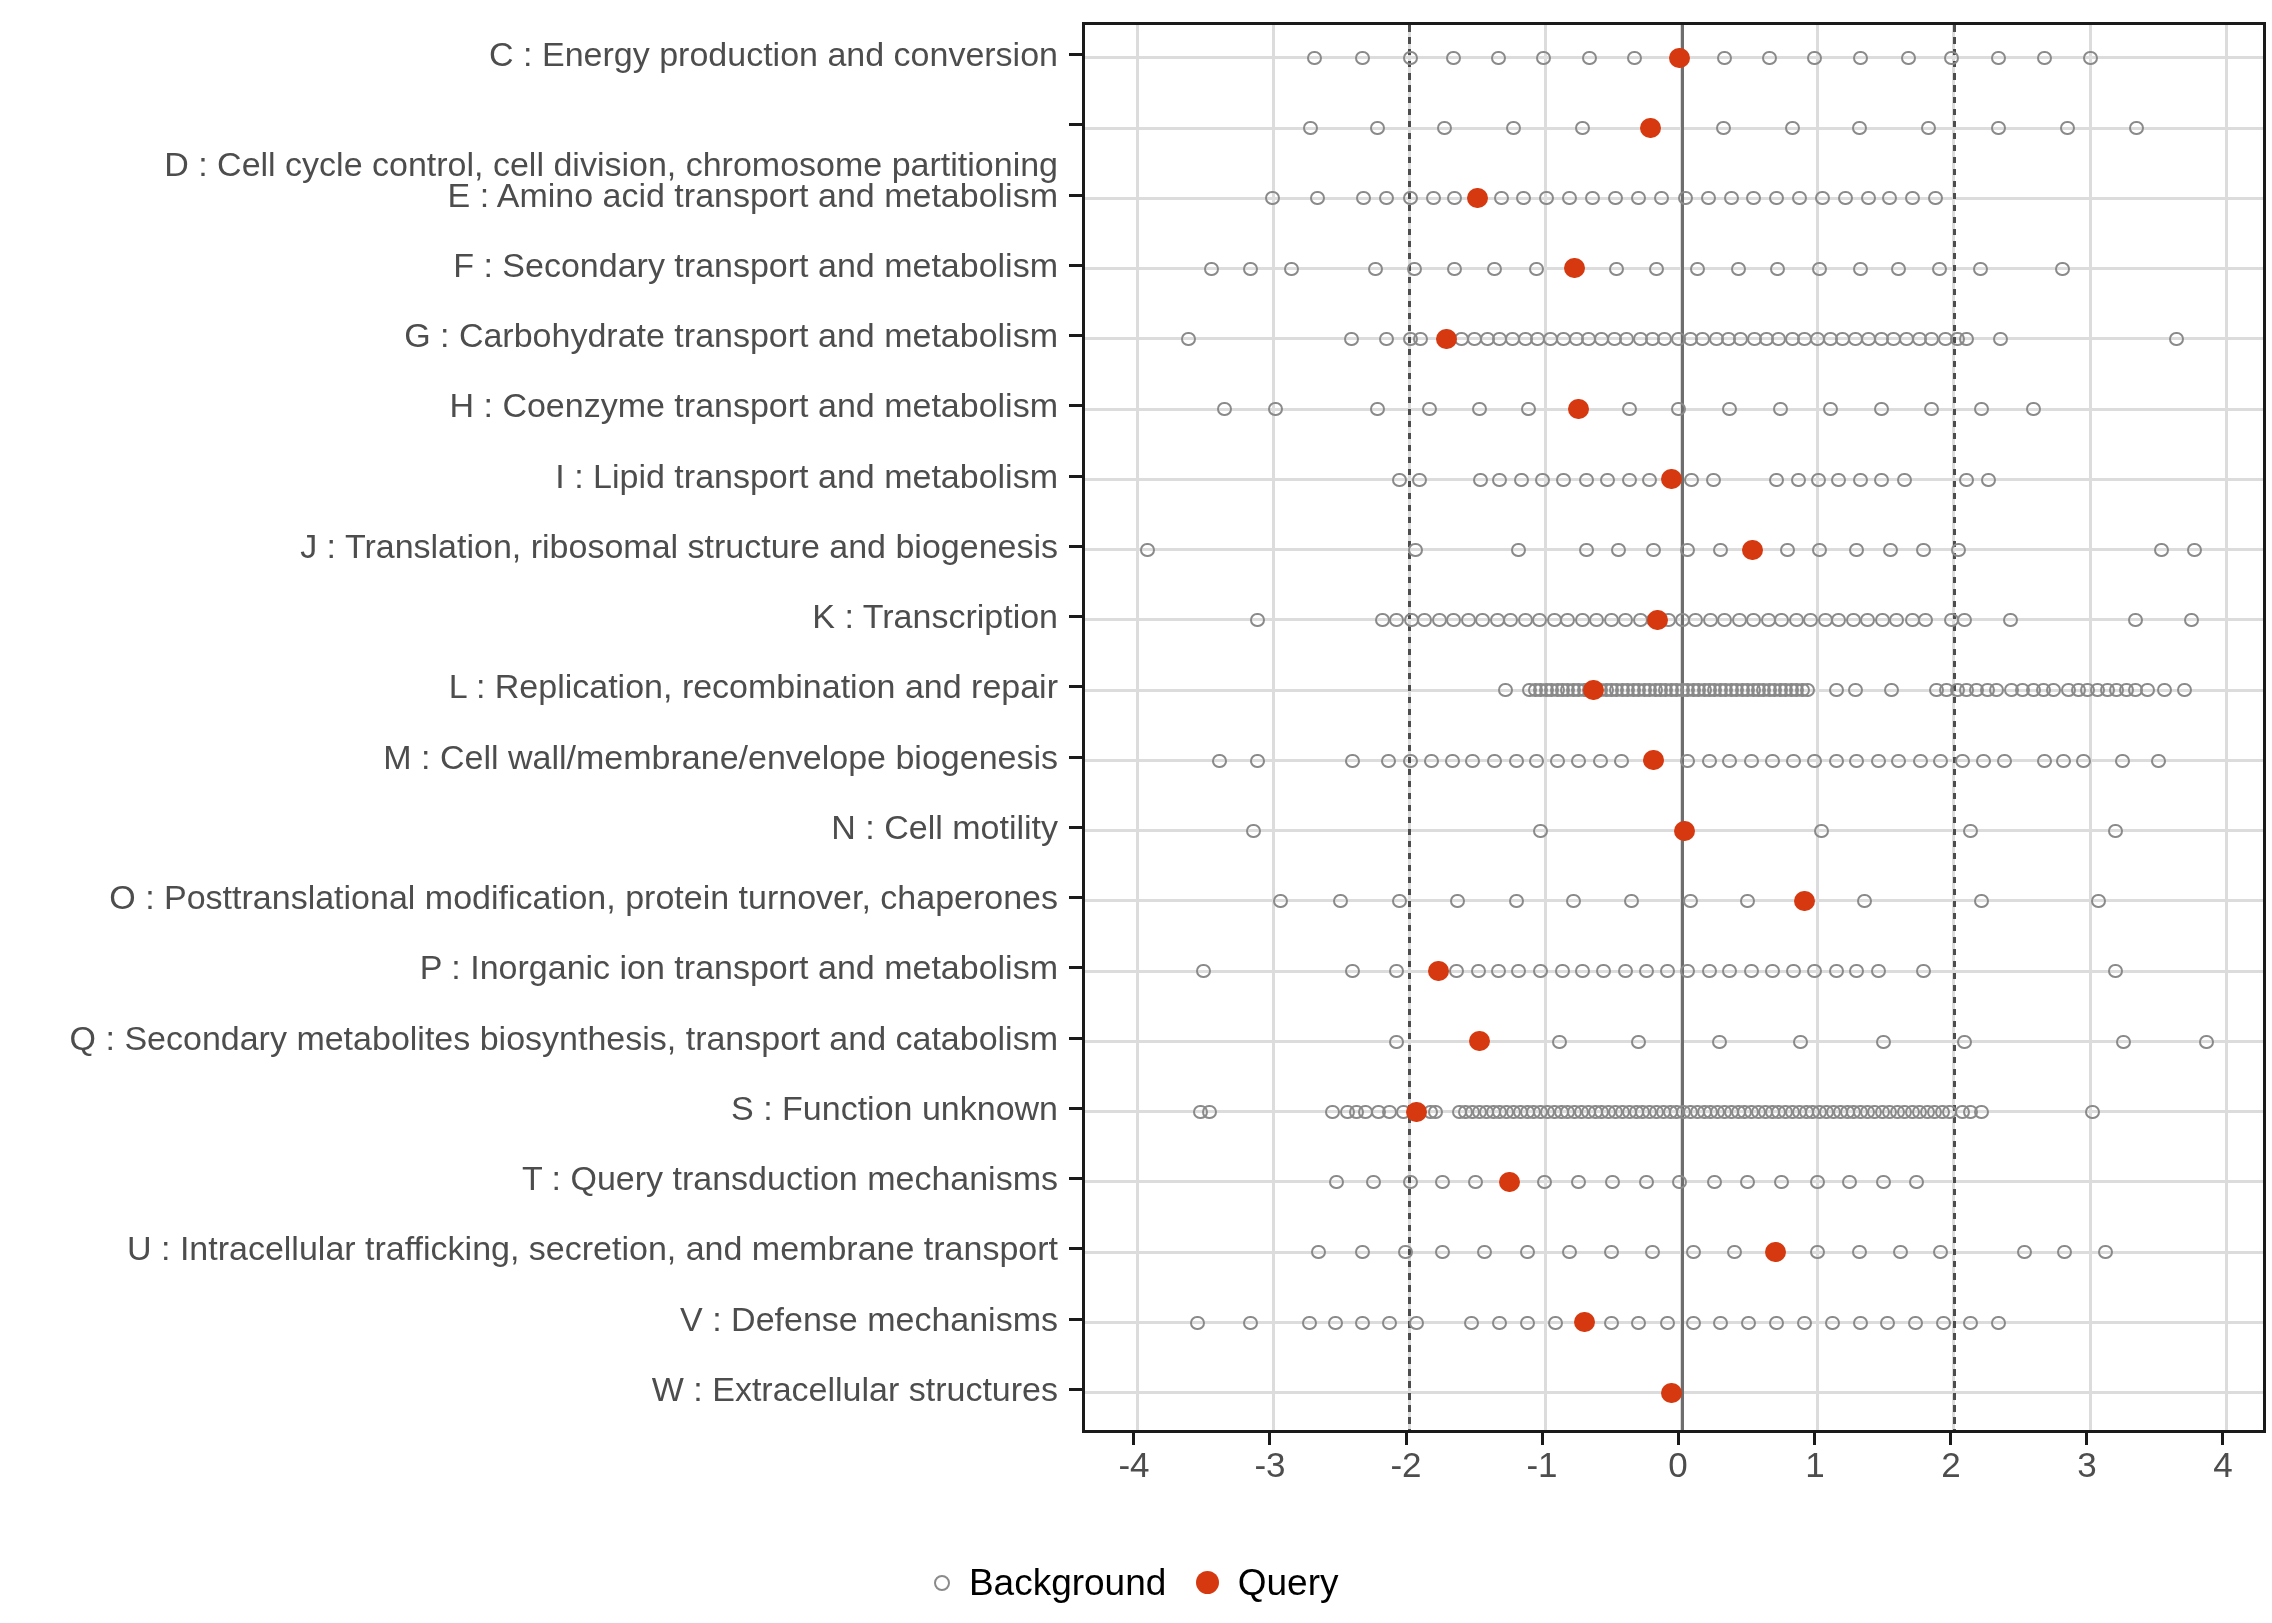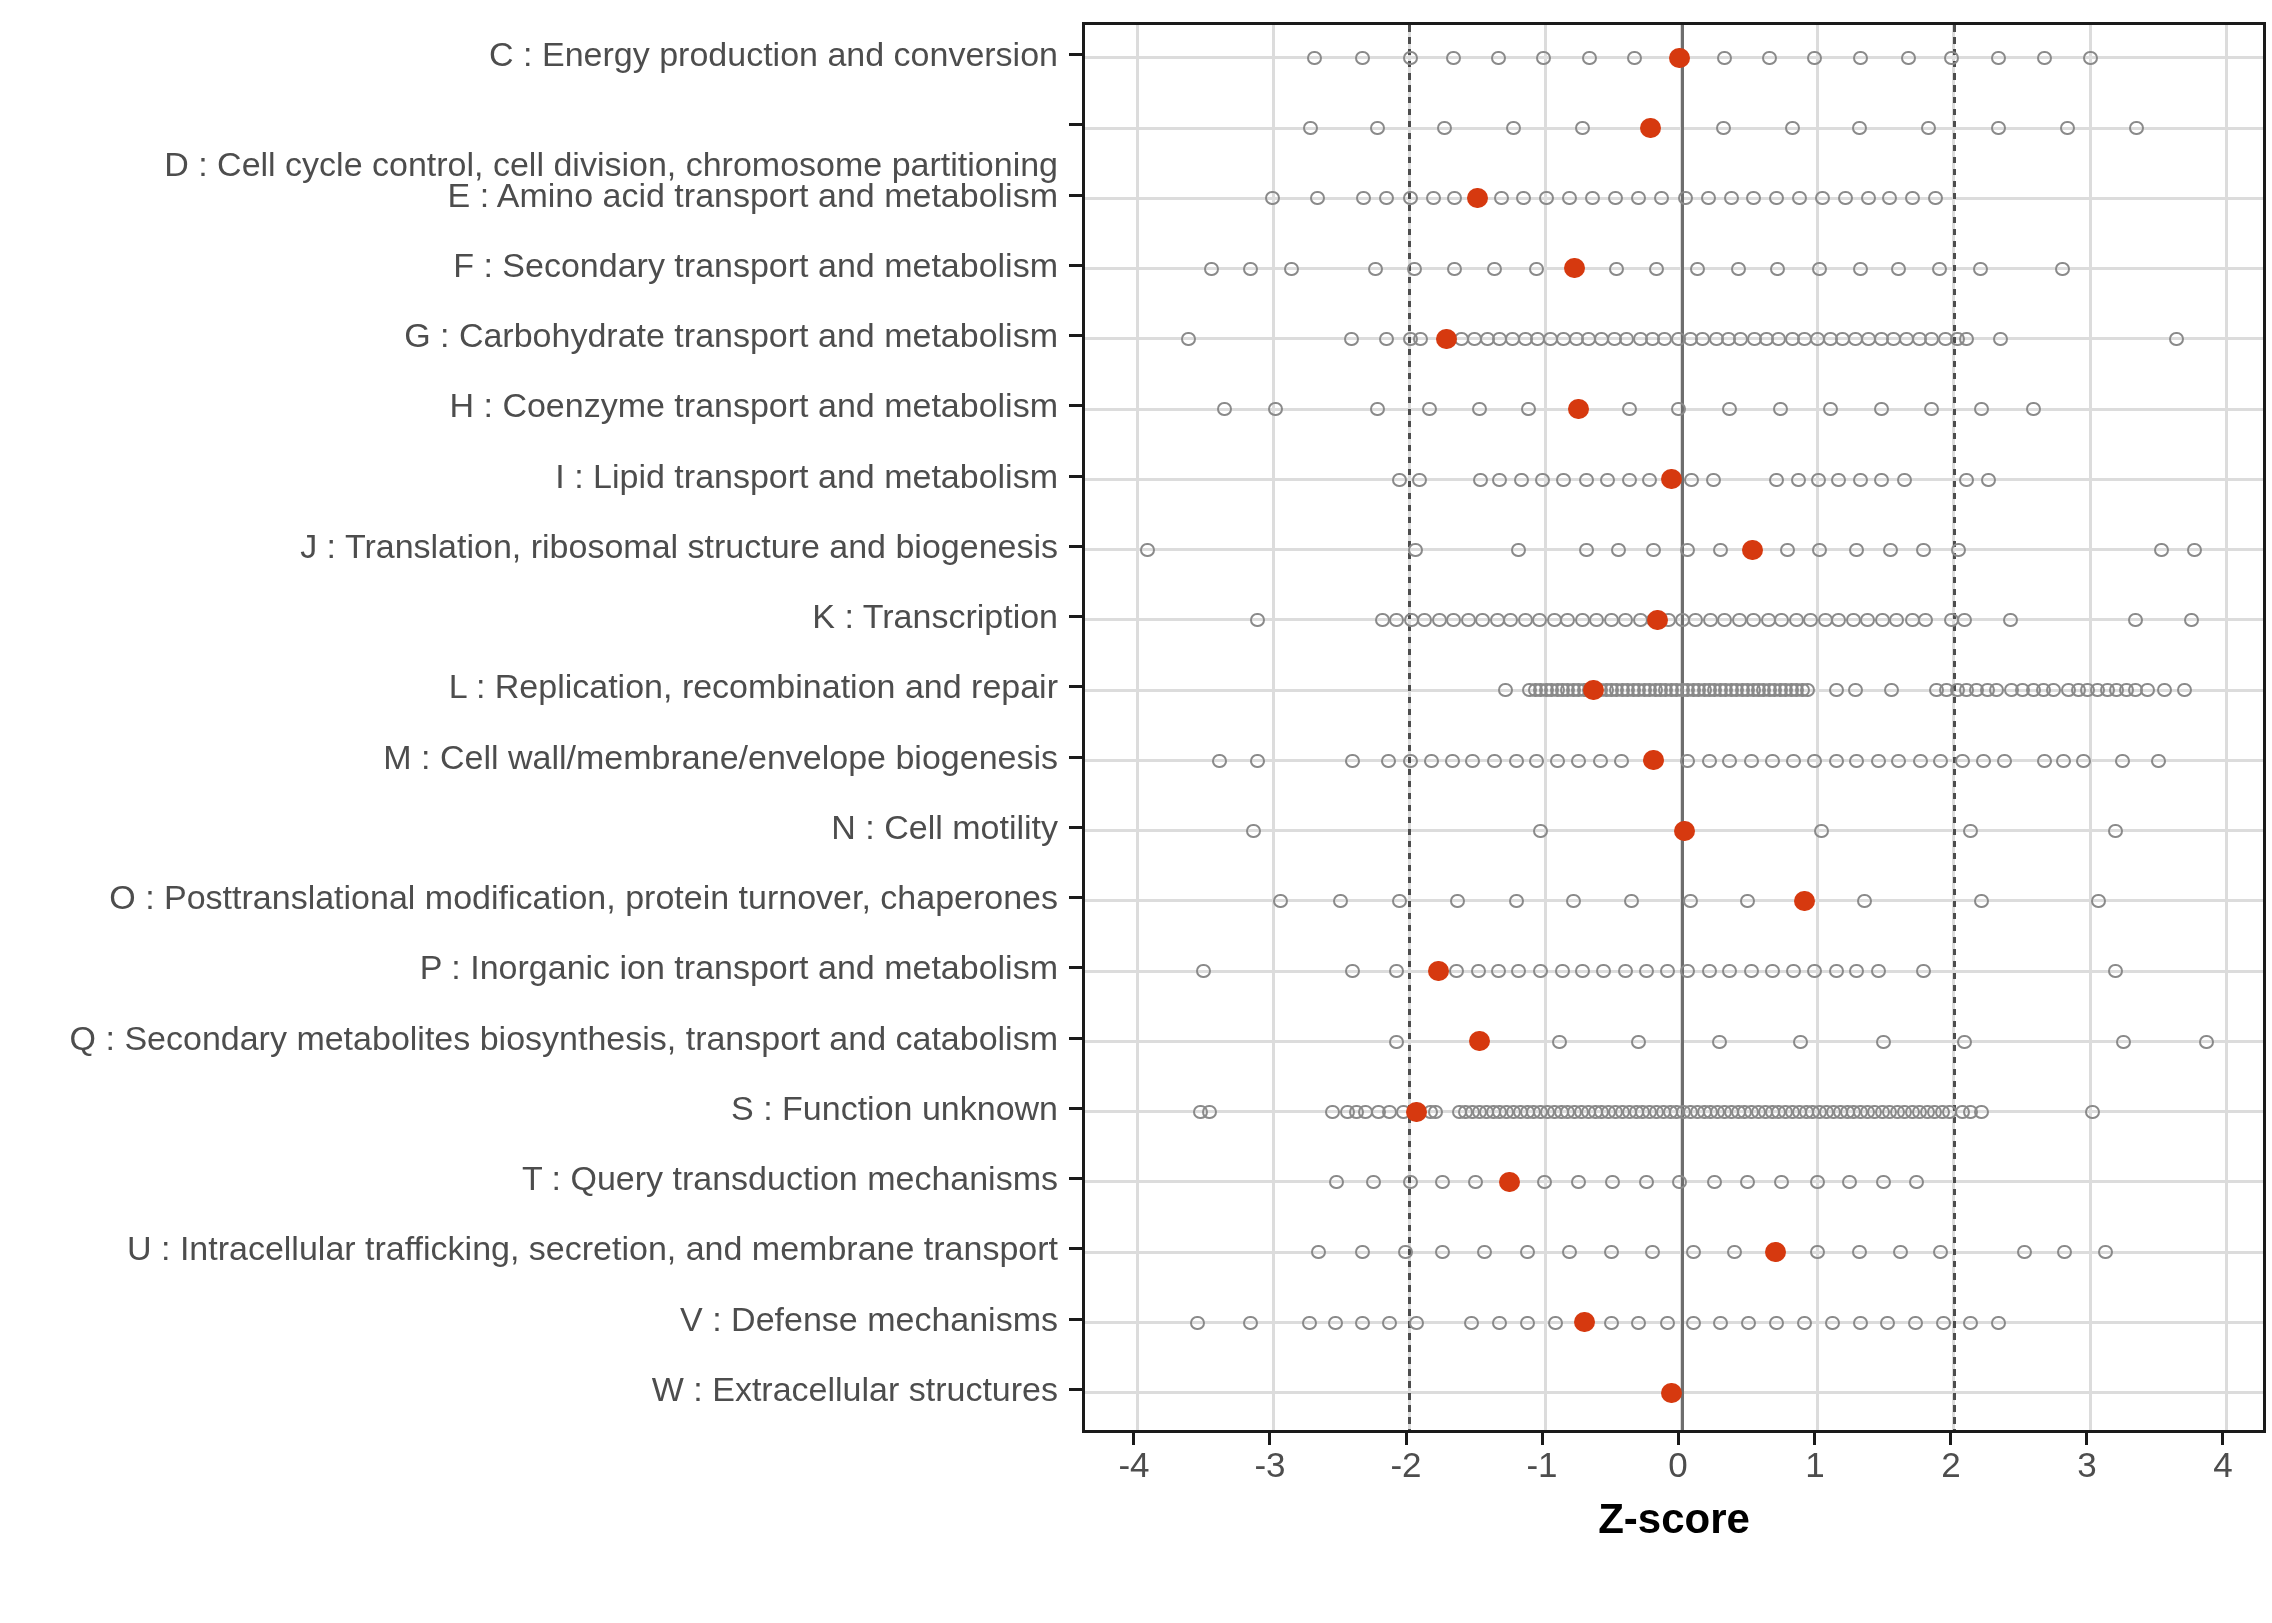--- a/index.html
+++ b/index.html
@@ -682,15 +682,24 @@
       <div class="xticklab" style="left: 1134px;">-4</div>
       <div class="xticklab" style="left: 1270px;">-3</div>
       <div class="xticklab" style="left: 1406px;">-2</div>
       <div class="xticklab" style="left: 1542px;">-1</div>
       <div class="xticklab" style="left: 1678px;">0</div>
       <div class="xticklab" style="left: 1815px;">1</div>
       <div class="xticklab" style="left: 1951px;">2</div>
       <div class="xticklab" style="left: 2087px;">3</div>
       <div class="xticklab" style="left: 2223px;">4</div>
     </div>
-  <div id="xlabel">Z-score</div>
+  <div id="legend">
+    <span class="legend-item">
+      <span class="legend-open-circle"></span>
+      <span class="legend-text">Background</span>
+    </span>
+    <span class="legend-item">
+      <span class="legend-red-dot"></span>
+      <span class="legend-text">Query</span>
+    </span>
+  </div>
 </div>
 
 
 </body></html>

